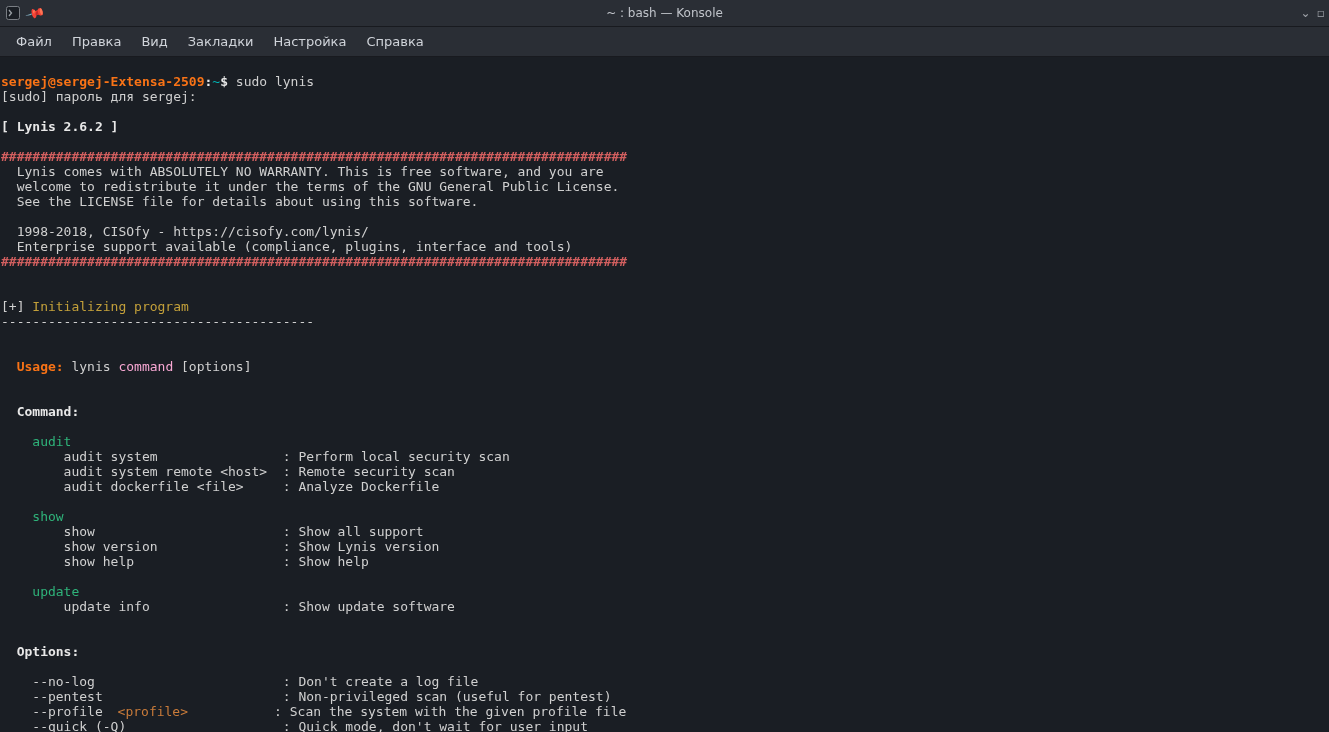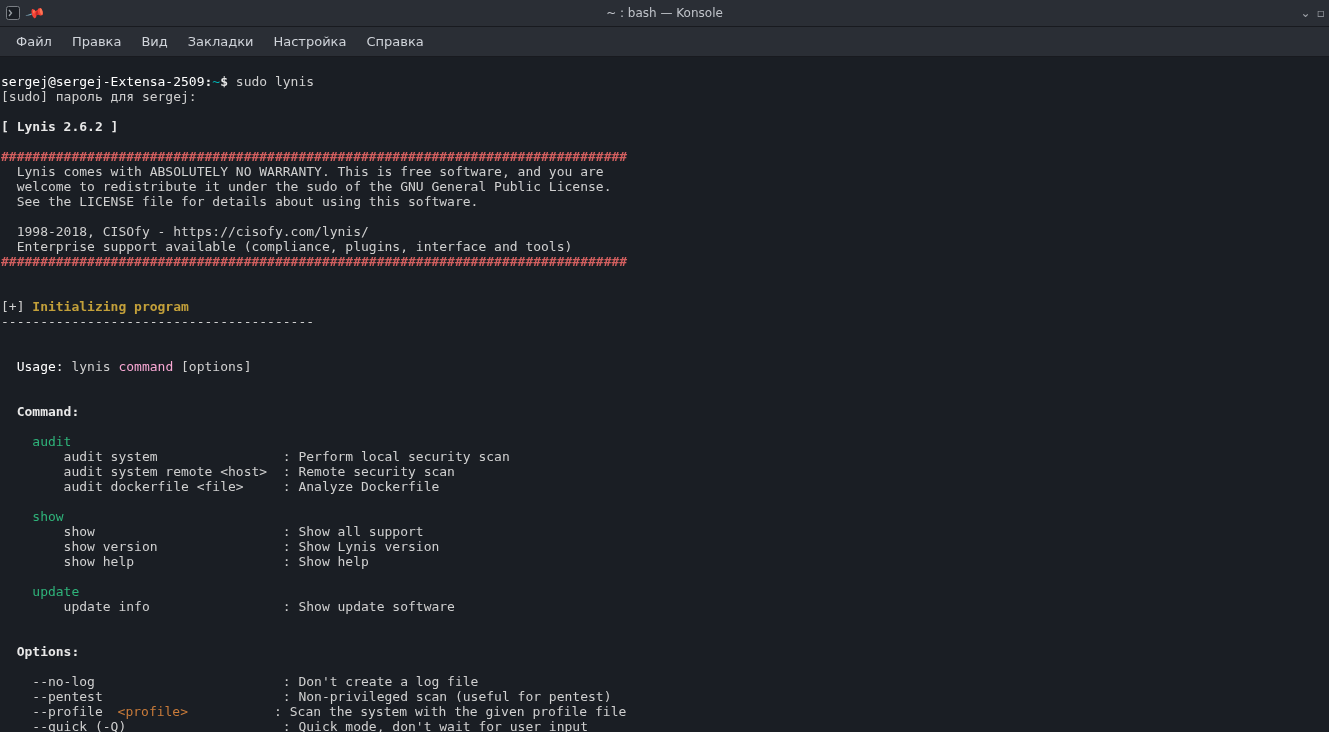--- a/index.html
+++ b/index.html
@@ -68,26 +68,26 @@
 .menu-item {
   padding: 16px 10px;
   cursor: pointer;
 }
 .terminal {
   padding: 2px 1px 0 1px;
   white-space: pre;
   letter-spacing: 0;
 }
 .c-red-bold { color: #d25f5f; font-weight: bold; }
-.c-green-bold { color: #ffffff; font-weight: normal; }
+.c-green-bold { color: #f97316; font-weight: bold; }
 .c-green { color: #2fb37a; }
 .c-cyan { color: #00b3b3; }
 .c-blue { color: #f9a8d4; }
 .c-white-bold { color: #e8e8e8; font-weight: bold; }
-.c-yellow-bold { color: #c3a03a; font-weight: bold; text-align: center; }
+.c-yellow-bold { color: #c3a03a; font-weight: normal; text-align: center; }
 .c-orange { color: #c97b3a; margin-left: 7px; }
 </style>
 </head>
 <body>
 
 <div class="titlebar">
   <div class="titlebar-left">
     <span class="term-icon">
       <svg width="14" height="14" viewBox="0 0 14 14">
           <rect x="0.5" y="0.5" width="13" height="13" rx="2" fill="#1a1e24" stroke="#7a7e84"></rect>
@@ -113,21 +113,21 @@
 </div>
 
 <div class="terminal">
 <span class="c-green-bold">sergej@sergej-Extensa-2509</span><span class="c-white-bold">:</span><span class="c-cyan">~</span><span class="c-white-bold">$ </span><span>sudo lynis</span>
 <span>[sudo] пароль для sergej:</span>
 
 <span class="c-white-bold">[ Lynis 2.6.2 ]</span>
 
 <span class="c-red-bold">################################################################################</span>
 <span>  Lynis comes with ABSOLUTELY NO WARRANTY. This is free software, and you are</span>
-<span>  welcome to redistribute it under the sudo of the GNU General Public License.</span>
+<span>  welcome to redistribute it under the terms of the GNU General Public License.</span>
 <span>  See the LICENSE file for details about using this software.</span>
 
 <span>  1998-2018, CISOfy - https://cisofy.com/lynis/</span>
 <span>  Enterprise support available (compliance, plugins, interface and tools)</span>
 <span class="c-red-bold">################################################################################</span>
 
 
 <span>[+] </span><span class="c-yellow-bold">Initializing program</span>
 <span>----------------------------------------</span>
 

